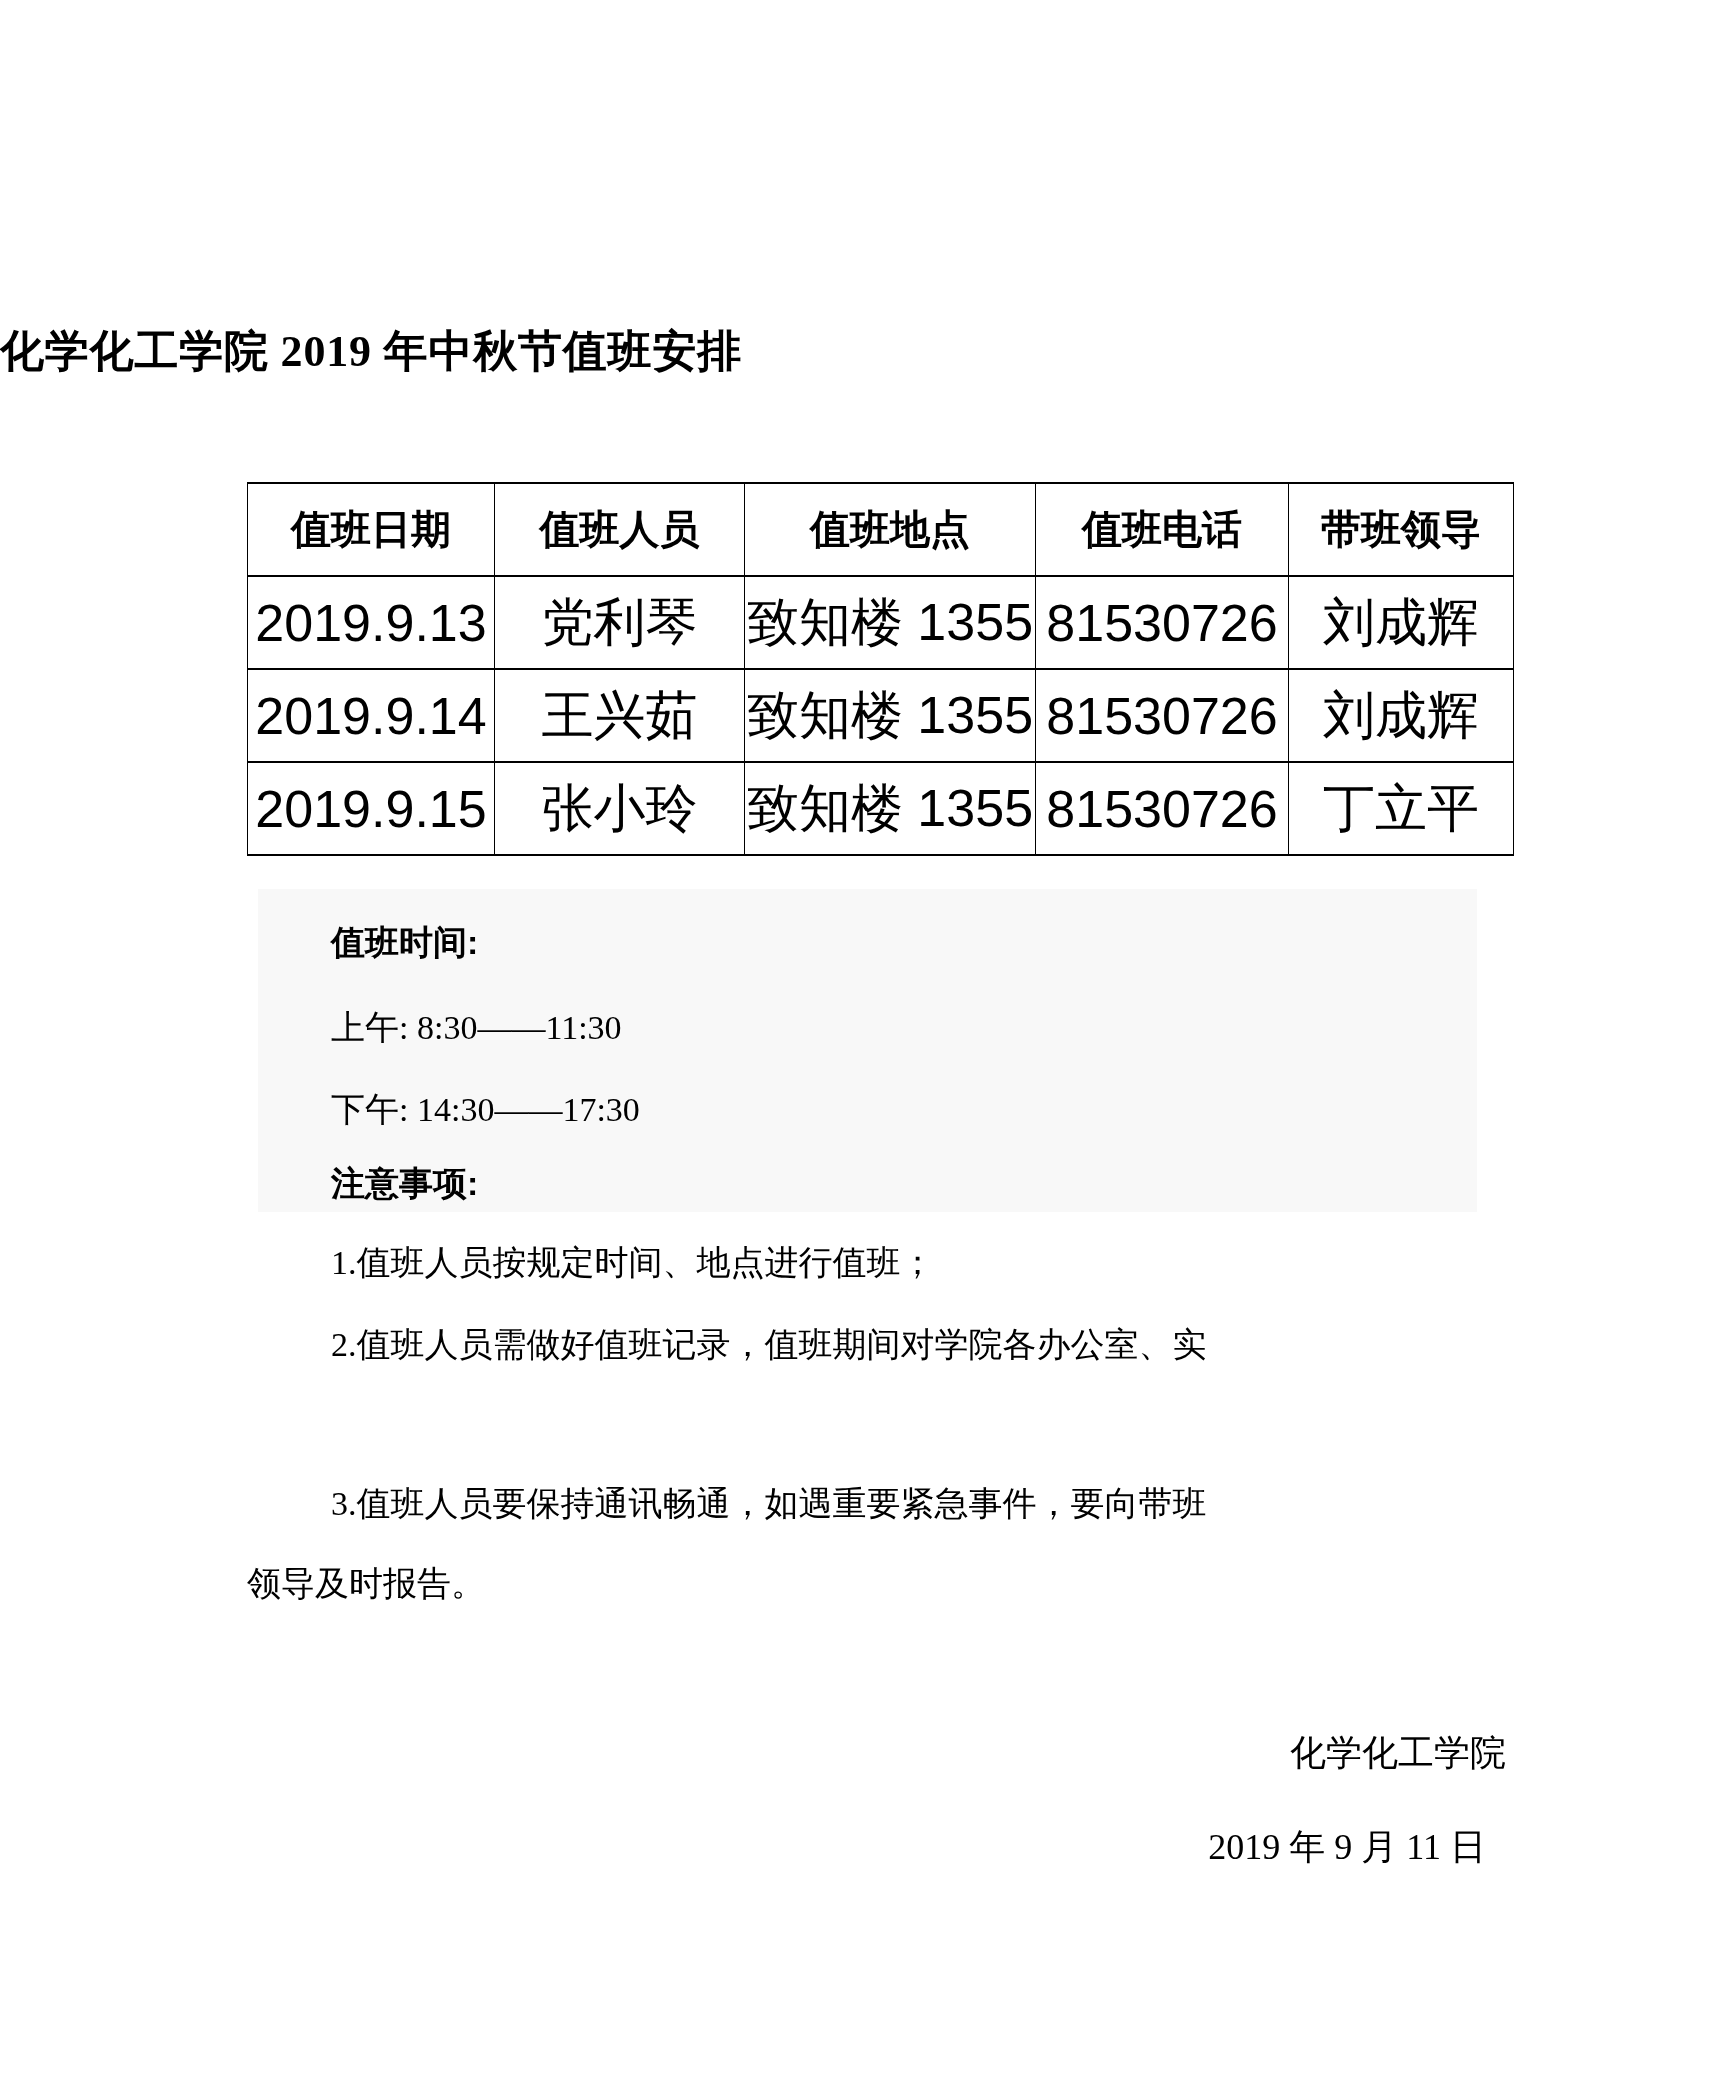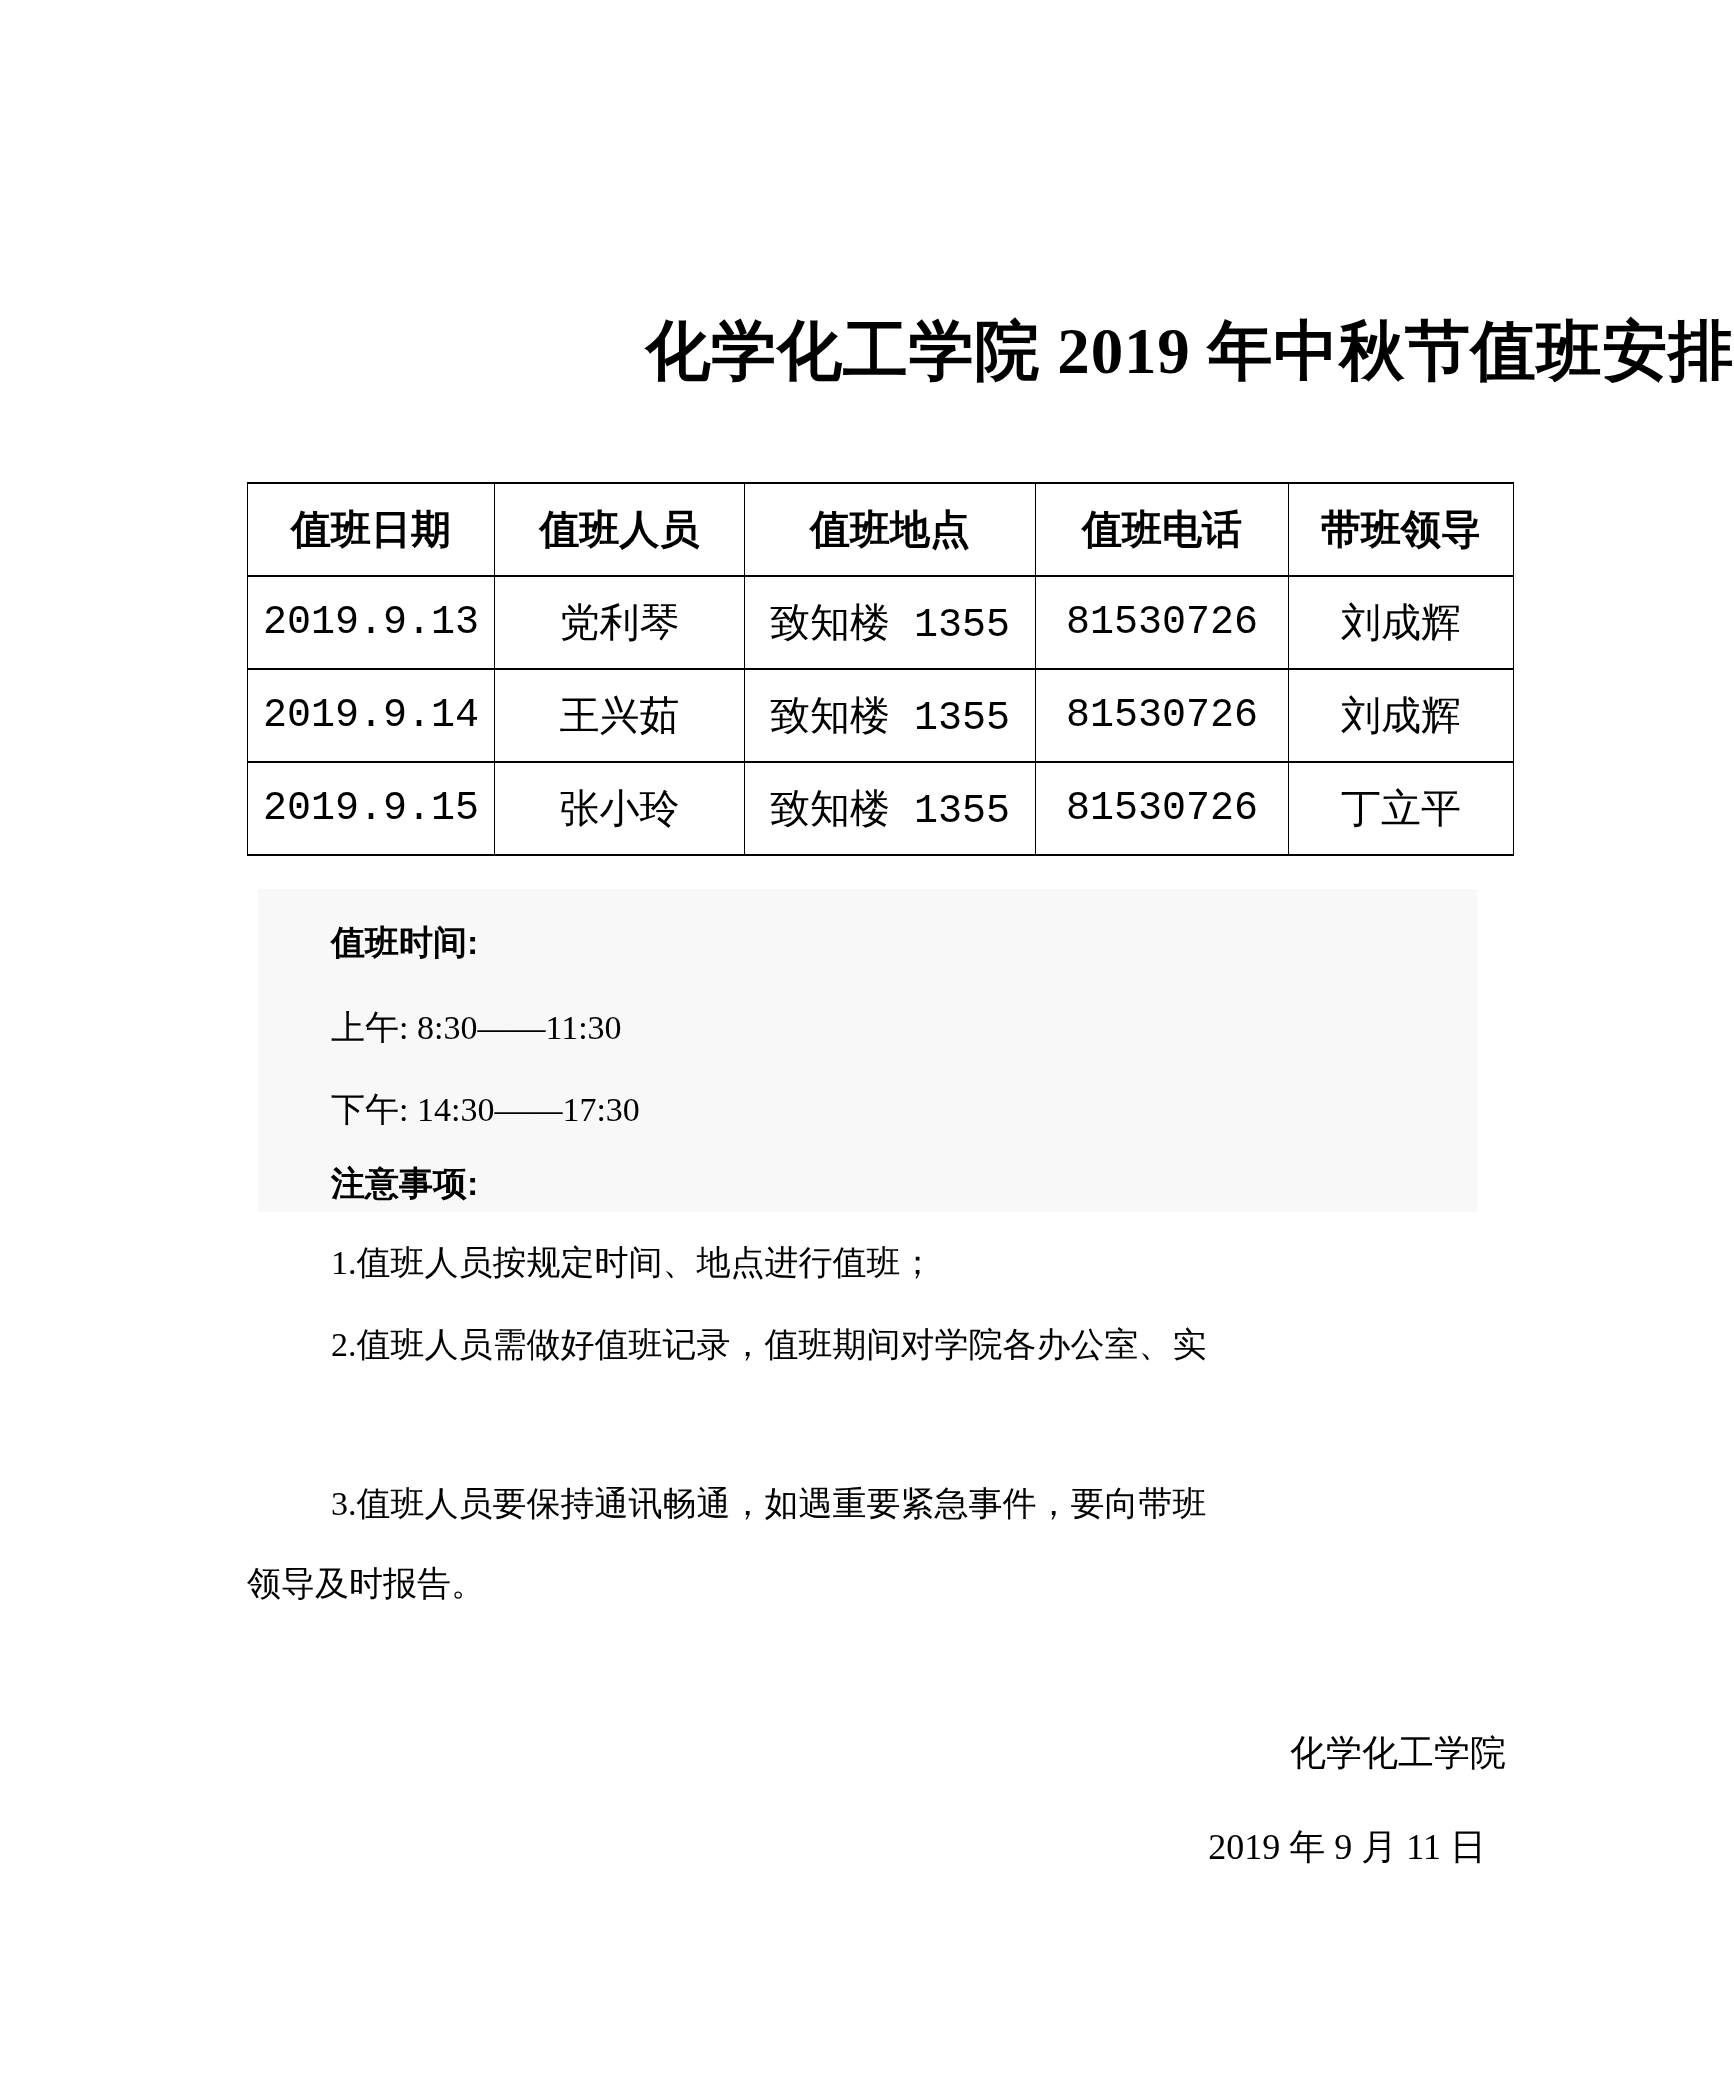--- a/index.html
+++ b/index.html
@@ -9,24 +9,24 @@
     height: 2453px;
     background: #ffffff;
     color: #000000;
     overflow: hidden;
     font-family: "Liberation Serif", serif;
   }
   .doc-title {
     position: absolute;
     left: 0; top: 320px;
     width: 100%;
-    text-align: right;
+    text-align: left;
     font-family: "Liberation Serif", serif;
     font-weight: bold;
-    font-size: 65px;
+    font-size: 44px;
     line-height: 63px;
     letter-spacing: 0.8px;
     white-space: nowrap;
   }
   table.duty-table {
     position: absolute;
     left: 247px; top: 482px;
     width: 1265px;
     border-collapse: collapse;
     table-layout: fixed;
@@ -41,23 +41,23 @@
     padding: 0;
     overflow: hidden;
     white-space: nowrap;
   }
   table.duty-table th {
     font-family: Liberation Mono, monospace;
     font-weight: bold;
     font-size: 40px;
   }
   table.duty-table td {
-    font-family: Liberation Mono, monospace;
+    font-family: Liberation Sans, sans-serif;
     font-weight: normal;
-    font-size: 40px;
+    font-size: 52px;
   }
   .highlight-box {
     position: absolute;
     left: 258px; top: 889px;
     width: 1219px; height: 323px;
     background: #f8f8f8;
   }
   .text-line {
     position: absolute;
     left: 247px;

